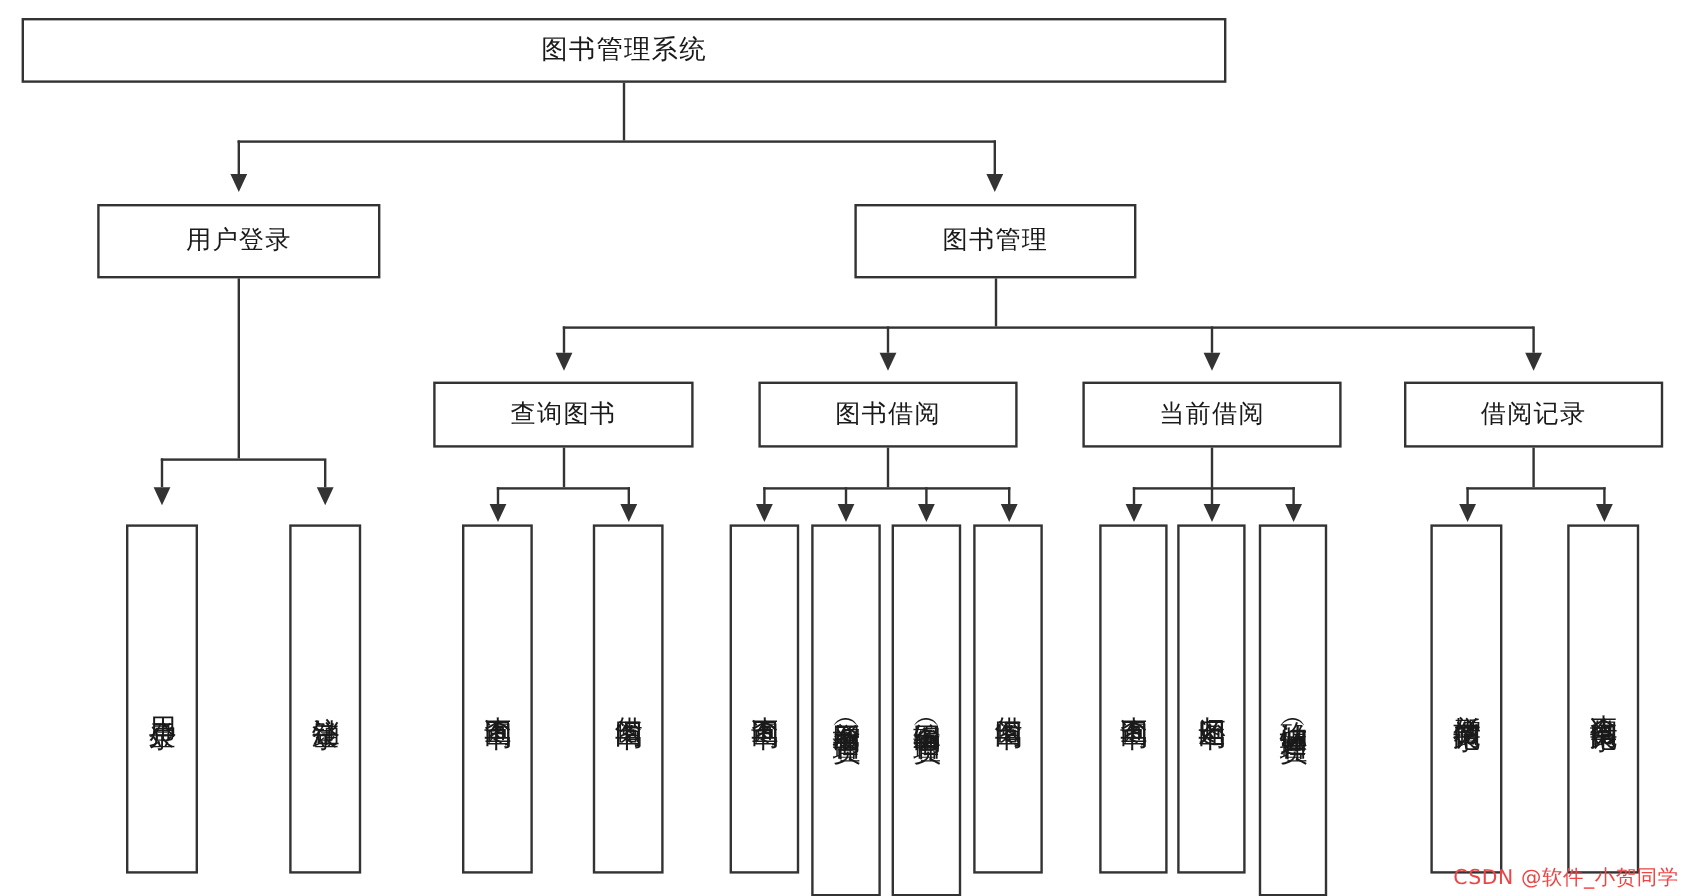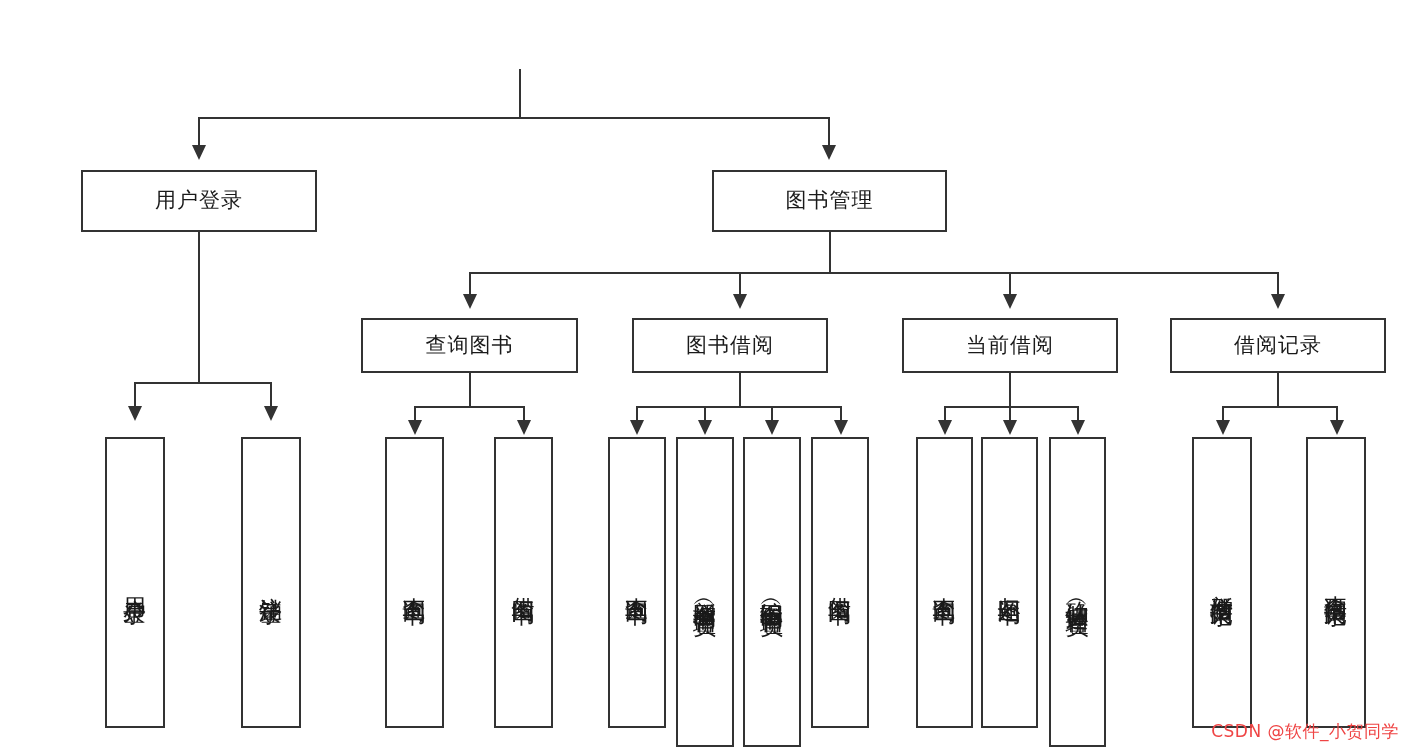--- a/index.html
+++ b/index.html
@@ -29,20 +29,23 @@
          border-top:15px solid #333333;}
 
   #watermark{position:absolute;right:6px;bottom:4px;font-size:17px;color:#ef4444;
              white-space:nowrap;letter-spacing:.5px;}
 </style>
 </head>
 <body>
 
 <div id="canvas">
 
+  <div class="node h-node root" style="left:18px;top:15px;width:1004px;height:54px;">
+    <span class="lbl">图书管理系统</span>
+  </div>
 
   <div class="conn v" style="left:519px;top:69px;height:48px;"></div>
   <div class="conn h" style="left:198px;top:117px;width:632px;"></div>
   <div class="conn v" style="left:198px;top:117px;height:28px;"></div>
   <div class="conn v" style="left:828px;top:117px;height:28px;"></div>
   <div class="arrow" style="left:192px;top:145px;"></div>
   <div class="arrow" style="left:822px;top:145px;"></div>
 
   <div class="node h-node" style="left:81px;top:170px;width:236px;height:62px;">
     <span class="lbl">用户登录</span>
@@ -65,21 +68,21 @@
   <div class="conn v" style="left:1009px;top:272px;height:22px;"></div>
   <div class="conn v" style="left:1277px;top:272px;height:22px;"></div>
   <div class="arrow" style="left:463px;top:294px;"></div>
   <div class="arrow" style="left:733px;top:294px;"></div>
   <div class="arrow" style="left:1003px;top:294px;"></div>
   <div class="arrow" style="left:1271px;top:294px;"></div>
 
   <div class="node h-node" style="left:361px;top:318px;width:217px;height:55px;">
     <span class="lbl">查询图书</span>
   </div>
-  <div class="node h-node" style="left:632px;top:318px;width:196px;height:55px;">
+  <div class="node h-node" style="left:632px;top:318px;width:216px;height:55px;">
     <span class="lbl">图书借阅</span>
   </div>
   <div class="node h-node" style="left:902px;top:318px;width:216px;height:55px;">
     <span class="lbl">当前借阅</span>
   </div>
   <div class="node h-node" style="left:1170px;top:318px;width:216px;height:55px;">
     <span class="lbl">借阅记录</span>
   </div>
 
   <div class="conn v" style="left:469px;top:373px;height:33px;"></div>

